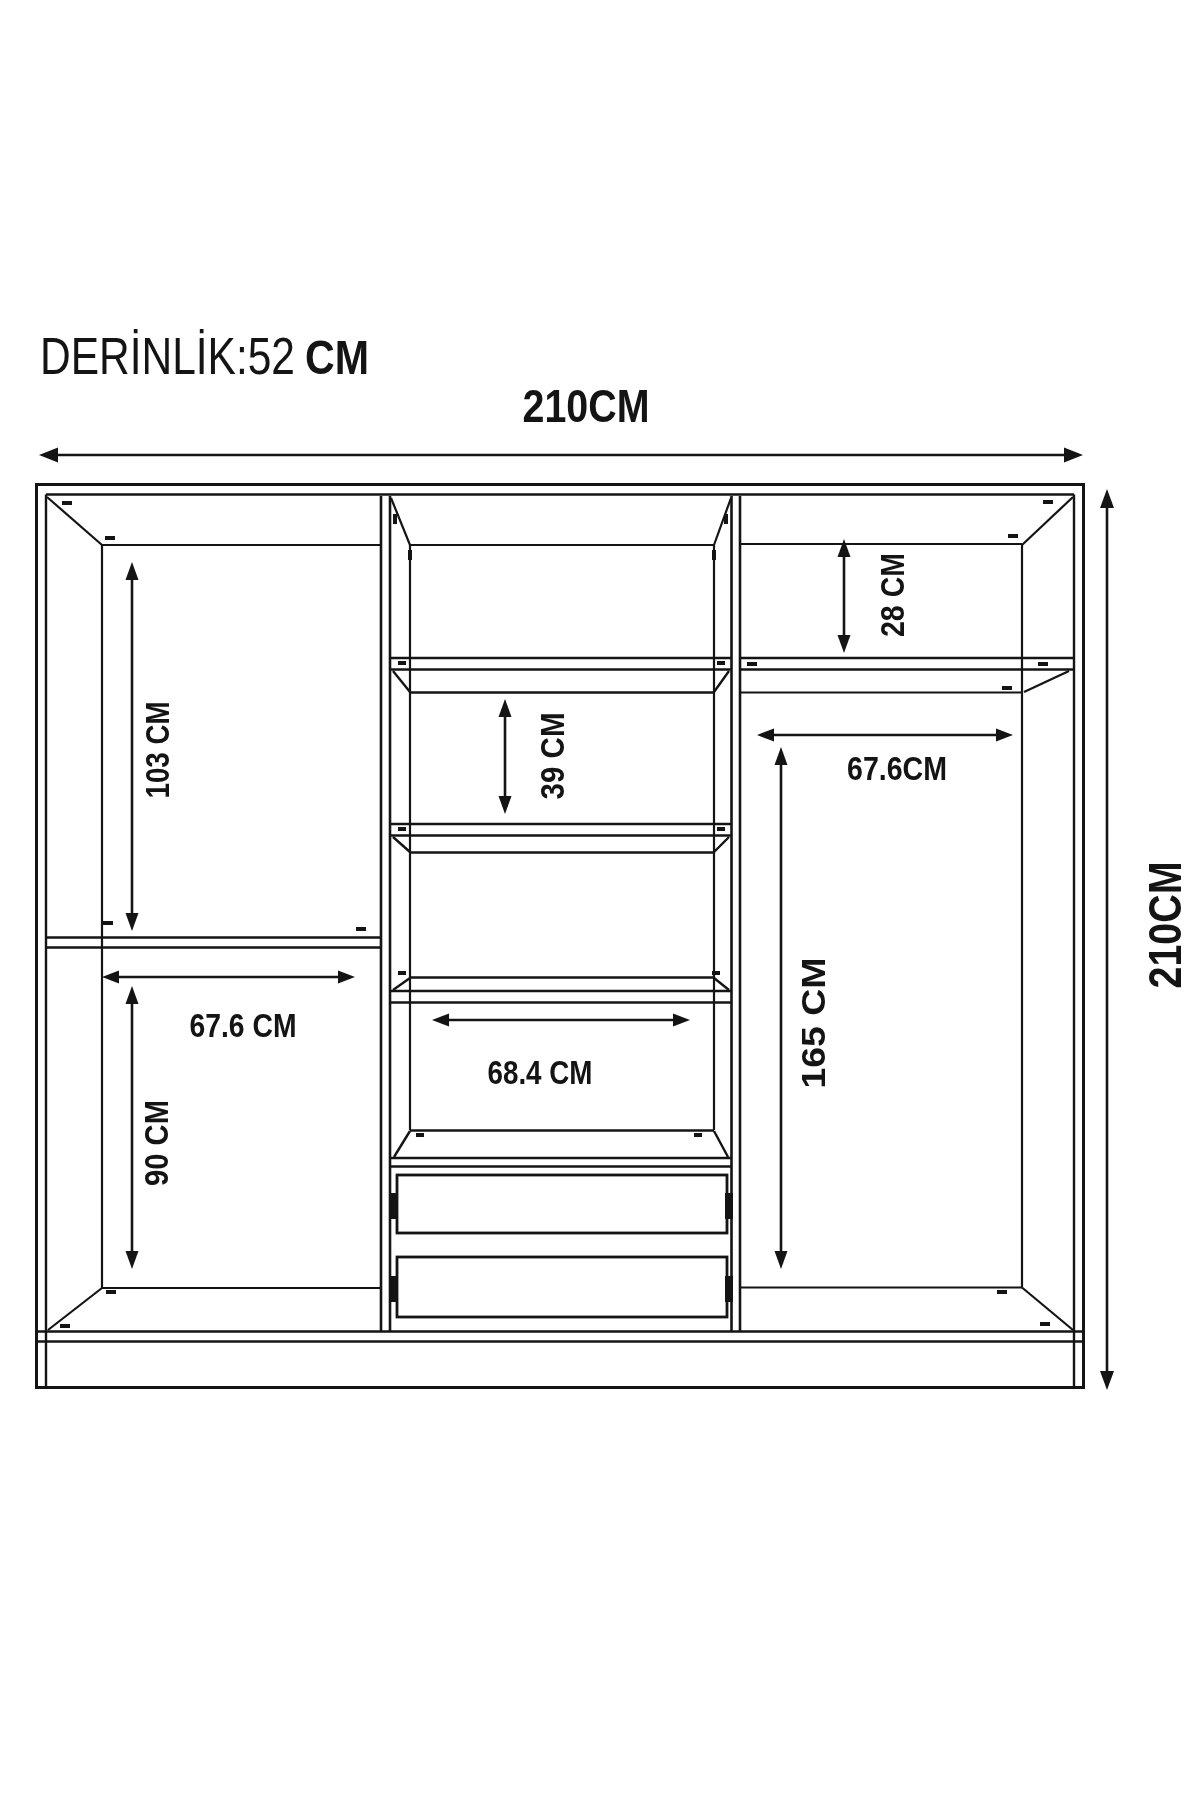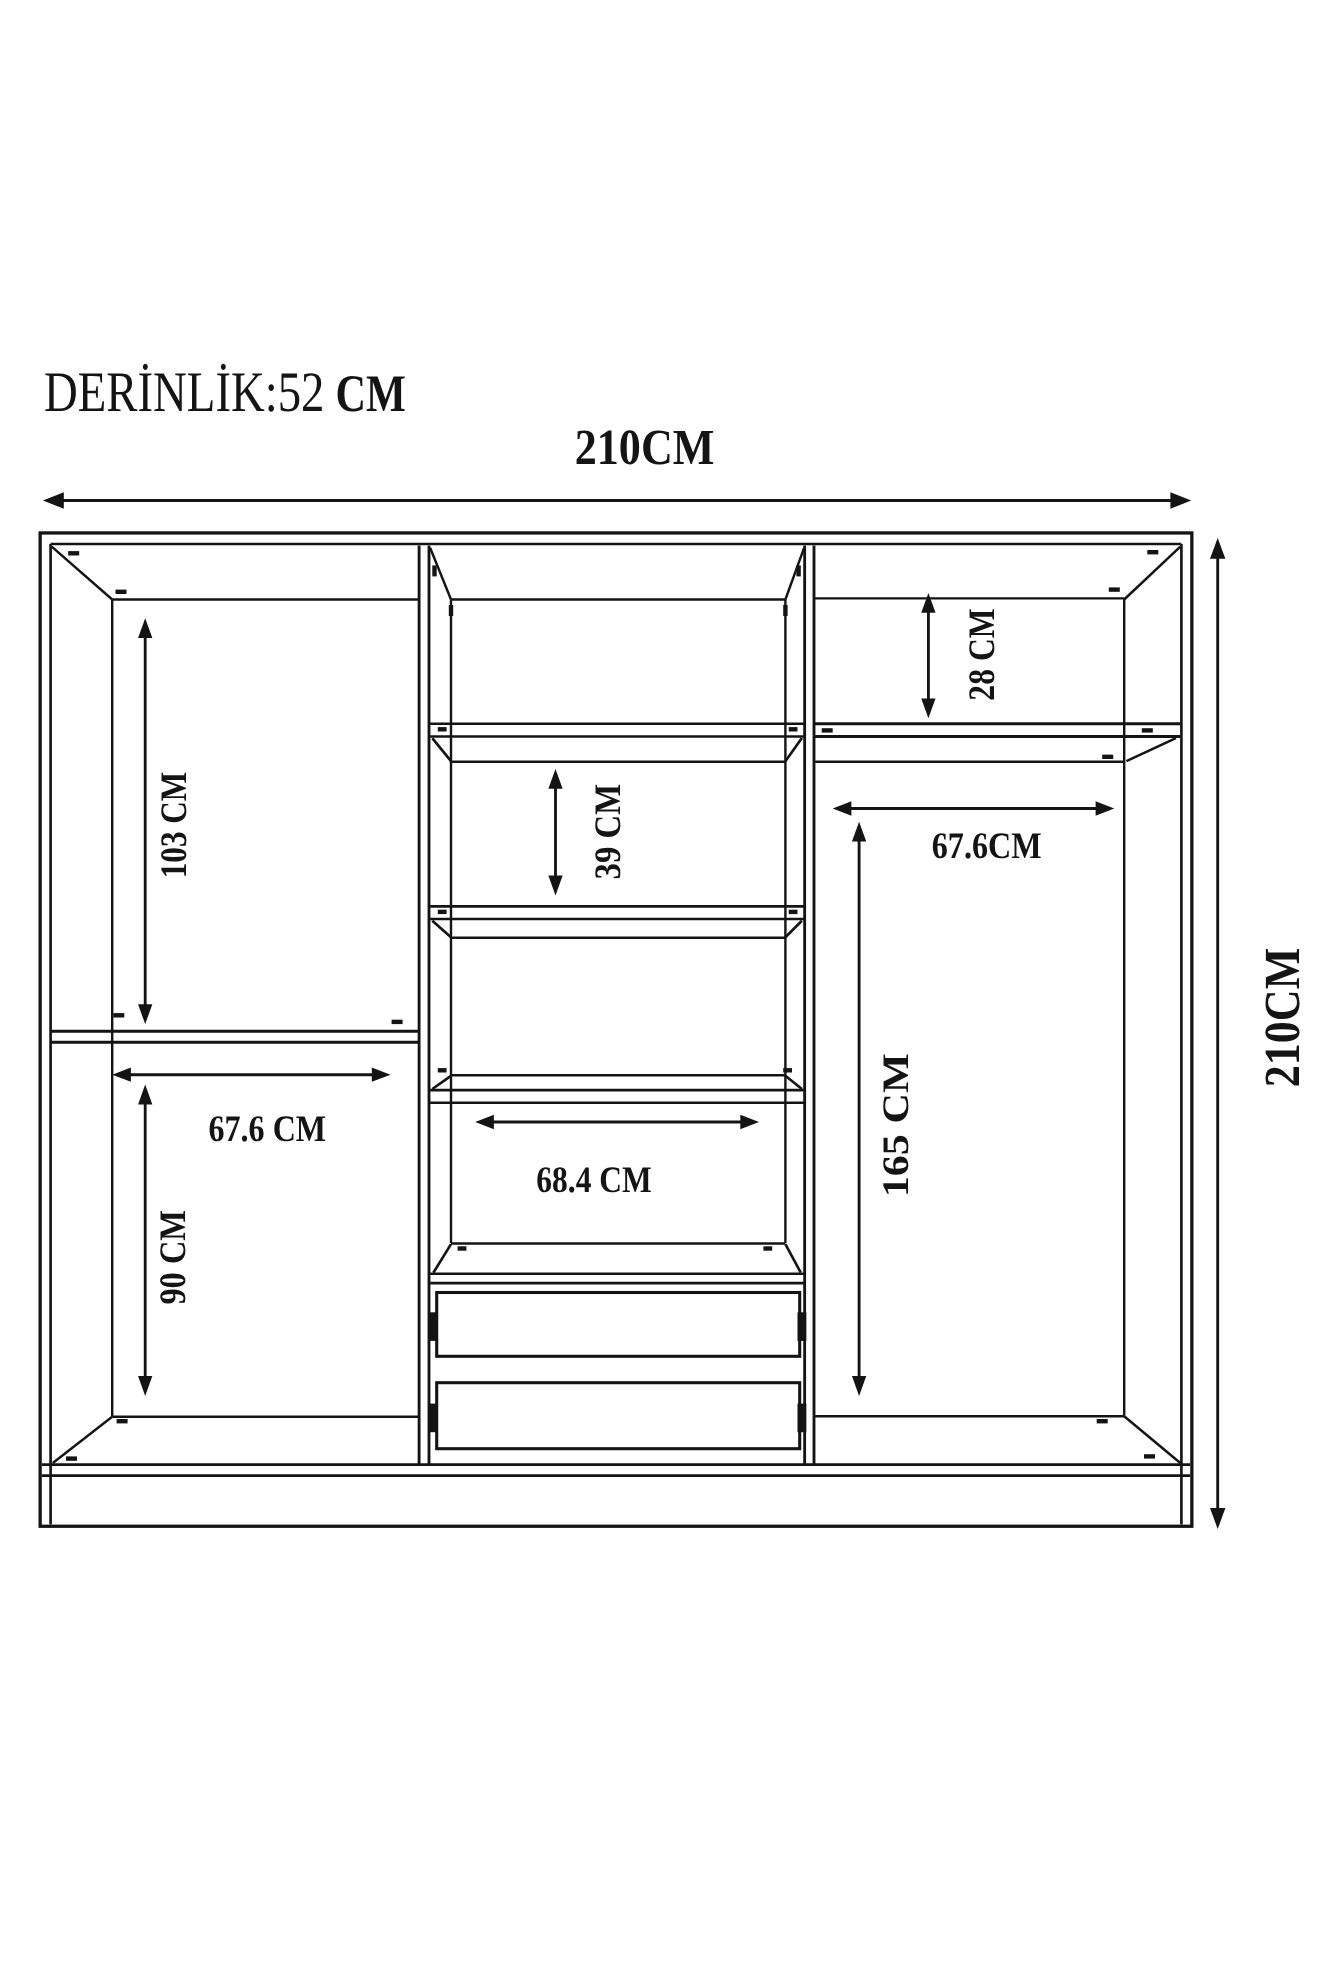--- a/index.html
+++ b/index.html
@@ -2,21 +2,21 @@
 <html><head>
 <meta charset="utf-8">
 <style>
   html,body{margin:0;padding:0;}
   body{
     width:1200px;height:1800px;
     background:#ffffff;
     font-family:"Liberation Sans","DejaVu Sans",sans-serif;
   }
   #canvas{
-    position:relative;width:1200px;height:1800px;background:#ffffff;overflow:hidden;font-family:Liberation Serif, serif;
+    position:relative;width:1200px;height:1800px;background:#ffffff;overflow:hidden;
   }
   svg{display:block;}
   svg line, svg rect.stroke, svg path{stroke:currentColor;fill:none;}
   svg text{fill:currentColor;}
   svg polygon{fill:currentColor;stroke:none;}
   svg rect.fill{fill:currentColor;stroke:none;}
 </style>
 </head>
 <body style="background: rgb(255, 255, 255);">
 

